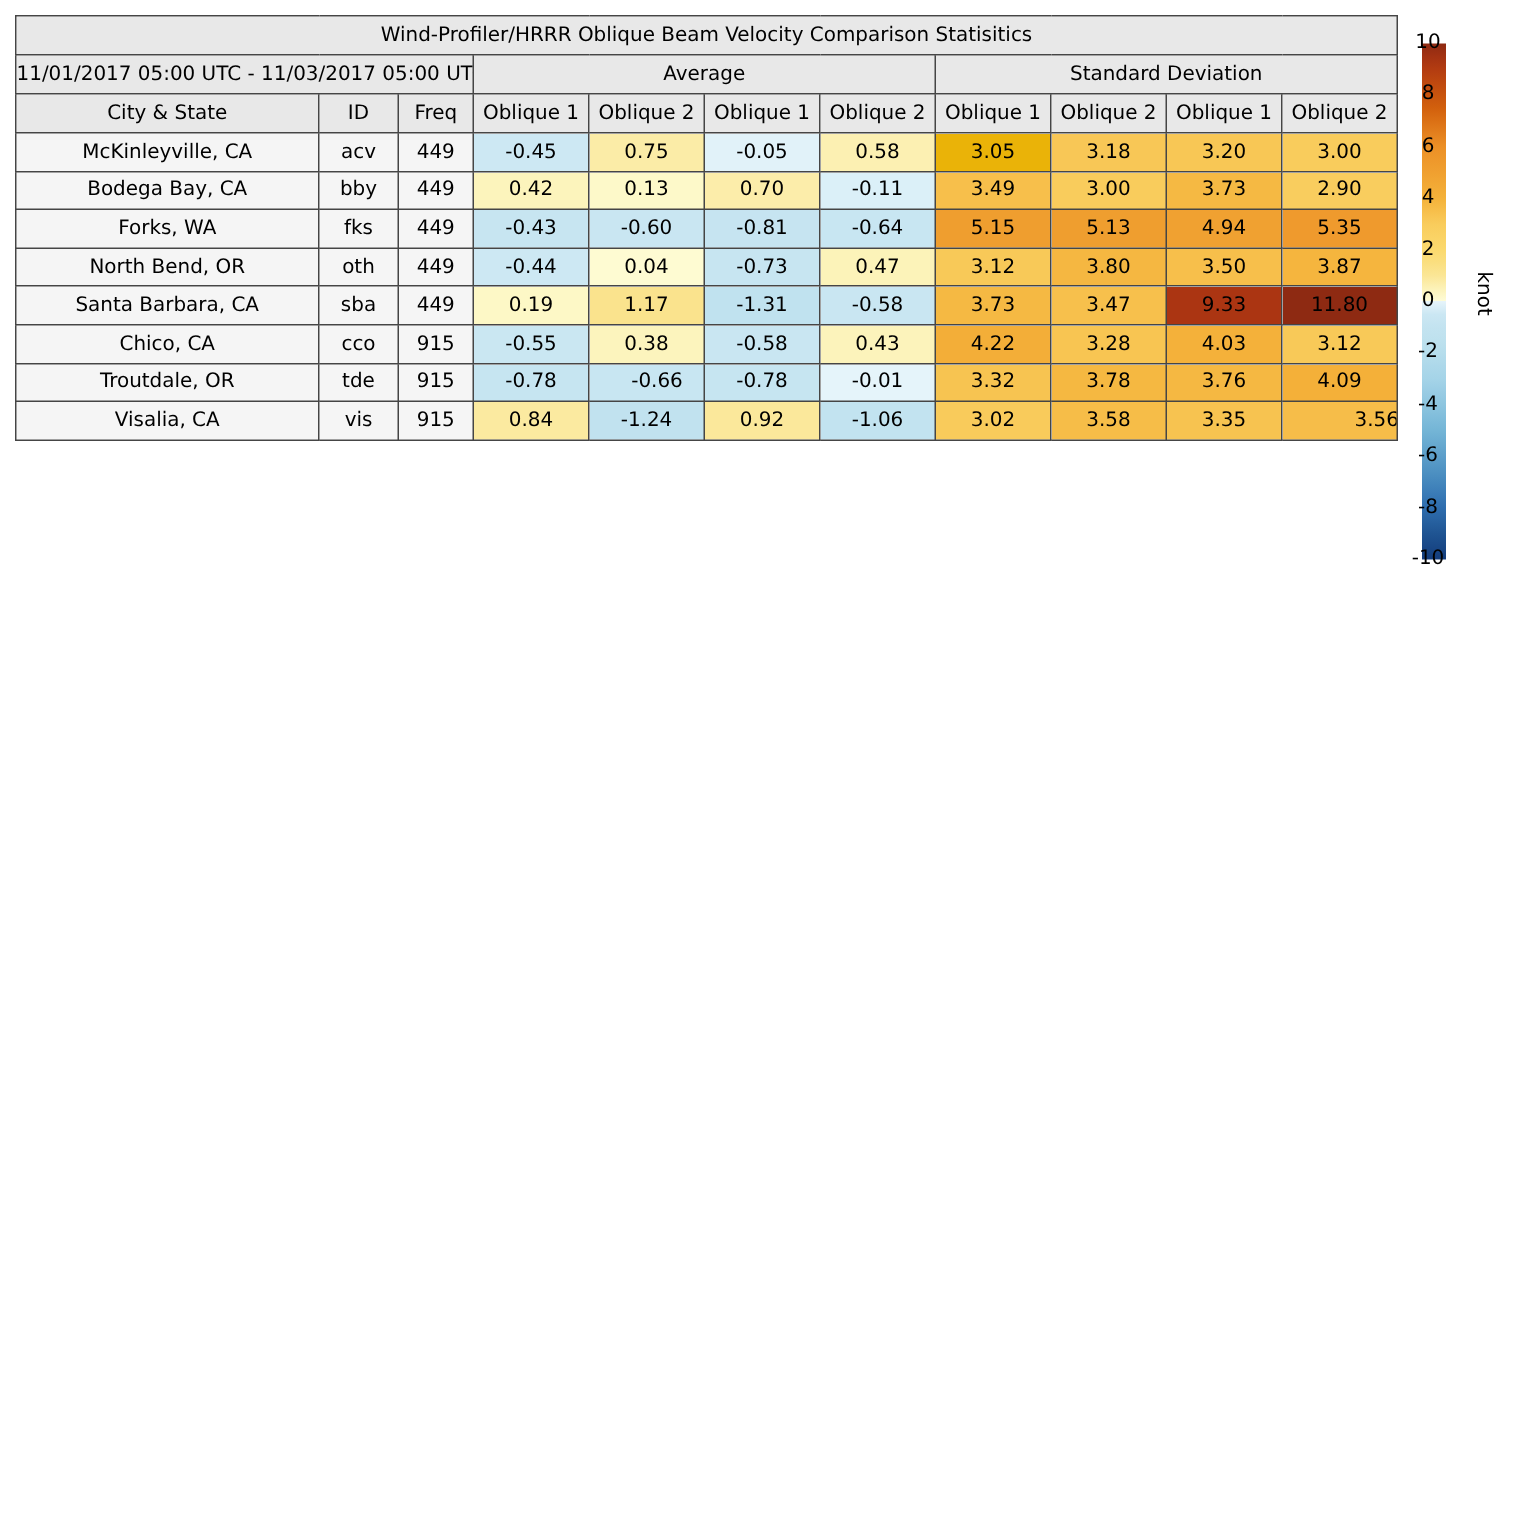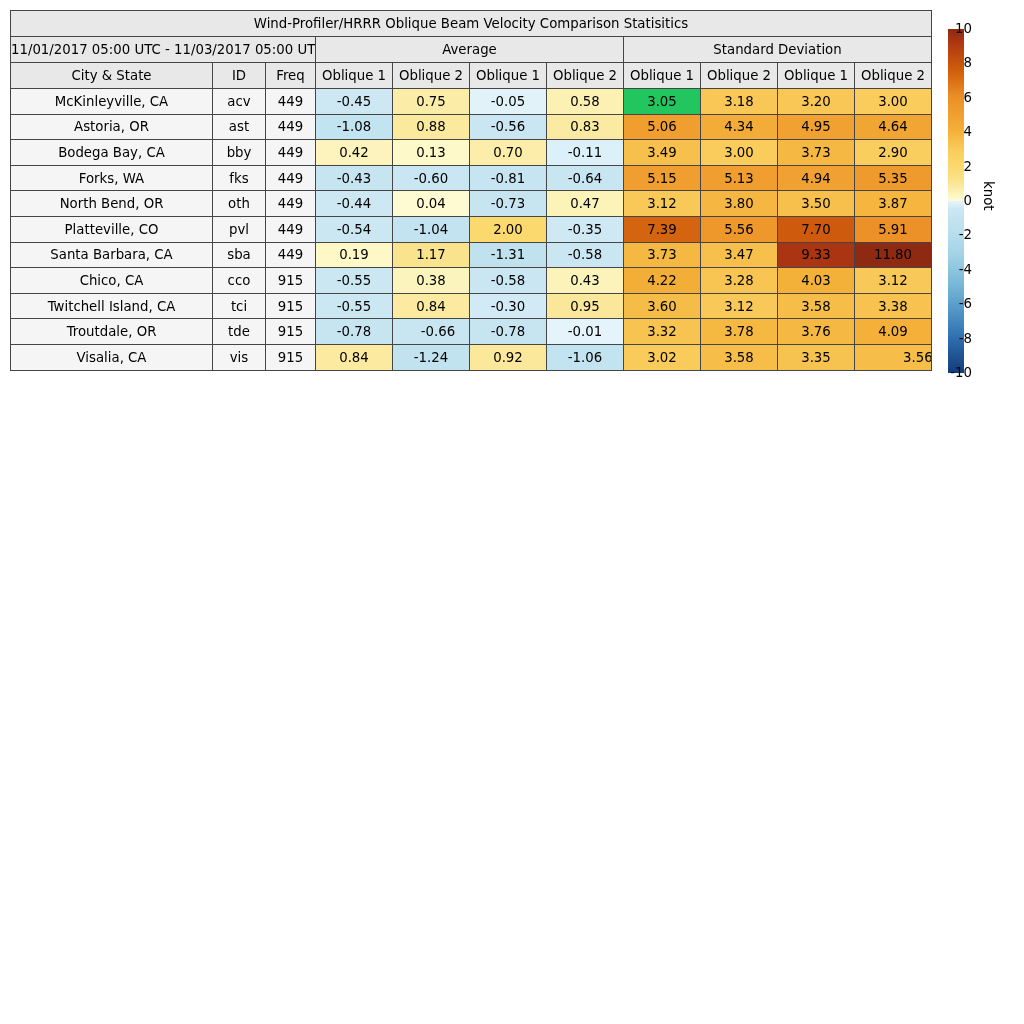--- a/index.html
+++ b/index.html
@@ -8,21 +8,21 @@
   table.stats{position:absolute;left:10px;top:10px;width:921px;
     border-collapse:collapse;table-layout:fixed;}
   table.stats td{border:1px solid #454545;text-align:center;vertical-align:middle;
     font-size:13.3px;padding:0;overflow:hidden;white-space:nowrap;}
   tr.title-row td{height:25px;background:#e8e8e8;}
   tr.hdr td{height:25px;background:#e8e8e8;}
   tr.datarow td{height:24.6px;}
   td.sitecell{background:#f5f5f5;}
   .colorbar-wrap{position:absolute;left:0;top:0;}
   .cbar{position:absolute;left:948px;top:29px;width:16px;height:344px;}
-  .cbar-tick{position:absolute;left:932px;width:40px;text-align:right;
+  .cbar-tick{position:absolute;left:932px;width:40px;text-align:center;
     font-size:13.3px;line-height:16px;}
   .cbar-label{position:absolute;left:981px;top:181px;writing-mode:vertical-rl;
     font-size:13.3px;}
 </style>
 </head>
 <body>
 
 <div class="figure">
 
   <table class="stats">
@@ -64,37 +64,24 @@
     </thead>
     <tbody id="table-body">
         <tr class="datarow">
           <td class="sitecell">McKinleyville, CA</td>
           <td class="sitecell">acv</td>
           <td class="sitecell">449</td>
           <td style="background: rgb(205, 232, 243);">-0.45</td>
           <td style="background: rgb(251, 236, 167);">0.75</td>
           <td style="background: rgb(225, 242, 249);">-0.05</td>
           <td style="background: rgb(252, 240, 178);">0.58</td>
-          <td style="background: #22c55e;">3.05</td>
+          <td style="background: #eab308;">3.05</td>
           <td style="background: rgb(248, 199, 86);">3.18</td>
           <td style="background: rgb(248, 199, 85);">3.20</td>
           <td style="background: rgb(249, 204, 92);">3.00</td>
-        </tr>
-        <tr class="datarow">
-          <td class="sitecell">Astoria, OR</td>
-          <td class="sitecell">ast</td>
-          <td class="sitecell">449</td>
-          <td style="background: rgb(194, 227, 240);">-1.08</td>
-          <td style="background: rgb(251, 233, 157);">0.88</td>
-          <td style="background: rgb(202, 230, 242);">-0.56</td>
-          <td style="background: rgb(251, 234, 161);">0.83</td>
-          <td style="background: rgb(240, 159, 47);">5.06</td>
-          <td style="background: rgb(243, 172, 55);">4.34</td>
-          <td style="background: rgb(240, 161, 49);">4.95</td>
-          <td style="background: rgb(241, 166, 52);">4.64</td>
         </tr>
         <tr class="datarow">
           <td class="sitecell">Bodega Bay, CA</td>
           <td class="sitecell">bby</td>
           <td class="sitecell">449</td>
           <td style="background: rgb(252, 244, 188);">0.42</td>
           <td style="background: rgb(253, 249, 201); text-align: center;">0.13</td>
           <td style="background: rgb(252, 237, 170);">0.70</td>
           <td style="background: rgb(219, 240, 248);">-0.11</td>
           <td style="background: rgb(247, 191, 75);">3.49</td>
@@ -122,33 +109,20 @@
           <td style="background: rgb(205, 232, 243);">-0.44</td>
           <td style="background: rgb(254, 251, 210);">0.04</td>
           <td style="background: rgb(199, 229, 241);">-0.73</td>
           <td style="background: rgb(252, 243, 185);">0.47</td>
           <td style="background: rgb(248, 201, 88);">3.12</td>
           <td style="background: rgb(245, 183, 65);">3.80</td>
           <td style="background: rgb(247, 191, 75);">3.50</td>
           <td style="background: rgb(245, 181, 62);">3.87</td>
         </tr>
         <tr class="datarow">
-          <td class="sitecell">Platteville, CO</td>
-          <td class="sitecell">pvl</td>
-          <td class="sitecell">449</td>
-          <td style="background: rgb(202, 231, 242);">-0.54</td>
-          <td style="background: rgb(195, 227, 240);">-1.04</td>
-          <td style="background: rgb(251, 217, 110);">2.00</td>
-          <td style="background: rgb(207, 233, 244);">-0.35</td>
-          <td style="background: rgb(212, 100, 15);">7.39</td>
-          <td style="background: rgb(238, 151, 42);">5.56</td>
-          <td style="background: rgb(206, 91, 13);">7.70</td>
-          <td style="background: rgb(236, 145, 39);">5.91</td>
-        </tr>
-        <tr class="datarow">
           <td class="sitecell">Santa Barbara, CA</td>
           <td class="sitecell">sba</td>
           <td class="sitecell">449</td>
           <td style="background: rgb(253, 248, 198);">0.19</td>
           <td style="background: rgb(250, 227, 141);">1.17</td>
           <td style="background: rgb(192, 226, 239);">-1.31</td>
           <td style="background: rgb(201, 230, 242);">-0.58</td>
           <td style="background: rgb(245, 185, 67);">3.73</td>
           <td style="background: rgb(247, 192, 76);">3.47</td>
           <td style="background: rgb(171, 53, 18);">9.33</td>
@@ -159,33 +133,20 @@
           <td class="sitecell">cco</td>
           <td class="sitecell">915</td>
           <td style="background: rgb(202, 231, 242);">-0.55</td>
           <td style="background: rgb(252, 244, 189);">0.38</td>
           <td style="background: rgb(201, 230, 242);">-0.58</td>
           <td style="background: rgb(252, 243, 187);">0.43</td>
           <td style="background: rgb(243, 174, 56);">4.22</td>
           <td style="background: rgb(248, 197, 82);">3.28</td>
           <td style="background: rgb(244, 177, 58);">4.03</td>
           <td style="background: rgb(248, 201, 88);">3.12</td>
-        </tr>
-        <tr class="datarow">
-          <td class="sitecell">Twitchell Island, CA</td>
-          <td class="sitecell">tci</td>
-          <td class="sitecell">915</td>
-          <td style="background: rgb(202, 231, 242);">-0.55</td>
-          <td style="background: rgb(251, 234, 160);">0.84</td>
-          <td style="background: rgb(209, 234, 245);">-0.30</td>
-          <td style="background: rgb(251, 231, 153);">0.95</td>
-          <td style="background: rgb(246, 188, 72);">3.60</td>
-          <td style="background: rgb(248, 201, 88);">3.12</td>
-          <td style="background: rgb(246, 189, 72);">3.58</td>
-          <td style="background: rgb(247, 194, 79);">3.38</td>
         </tr>
         <tr class="datarow">
           <td class="sitecell">Troutdale, OR</td>
           <td class="sitecell">tde</td>
           <td class="sitecell">915</td>
           <td style="background: rgb(198, 229, 241);">-0.78</td>
           <td style="background: rgb(200, 230, 242); padding-left: 14px;">-0.66</td>
           <td style="background: rgb(198, 229, 241);">-0.78</td>
           <td style="background: rgb(229, 244, 250);">-0.01</td>
           <td style="background: rgb(247, 196, 81);">3.32</td>

